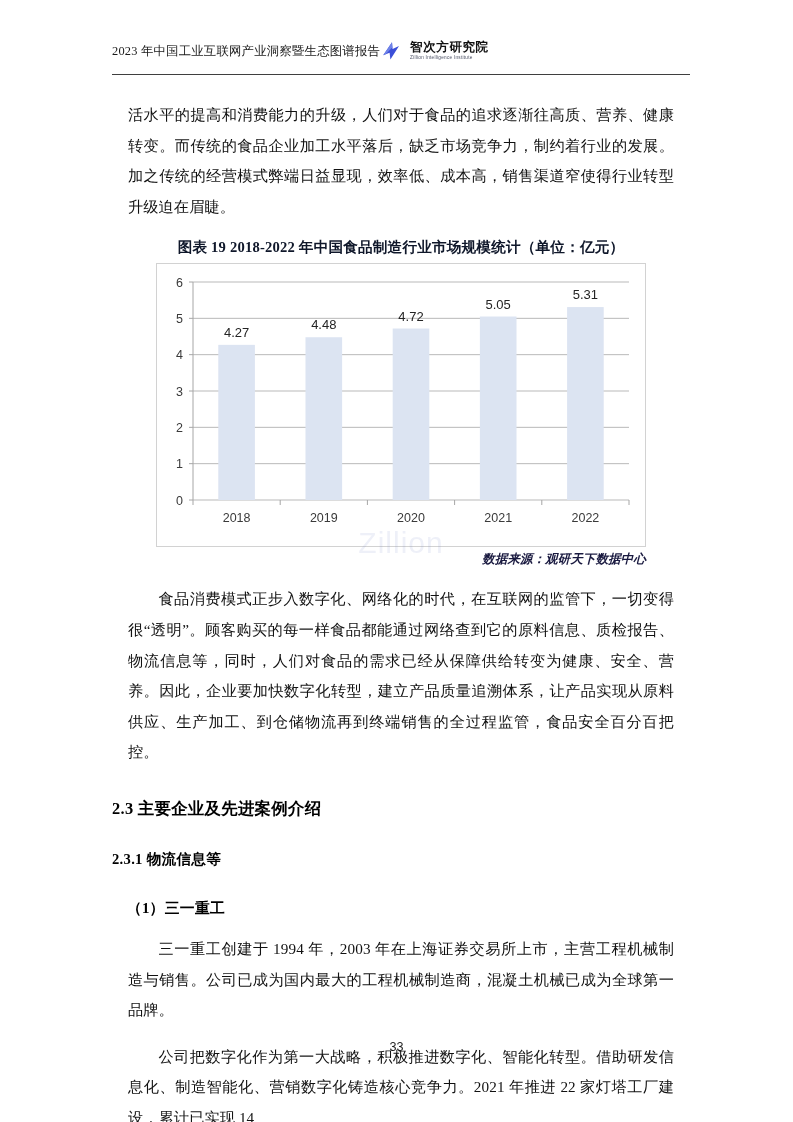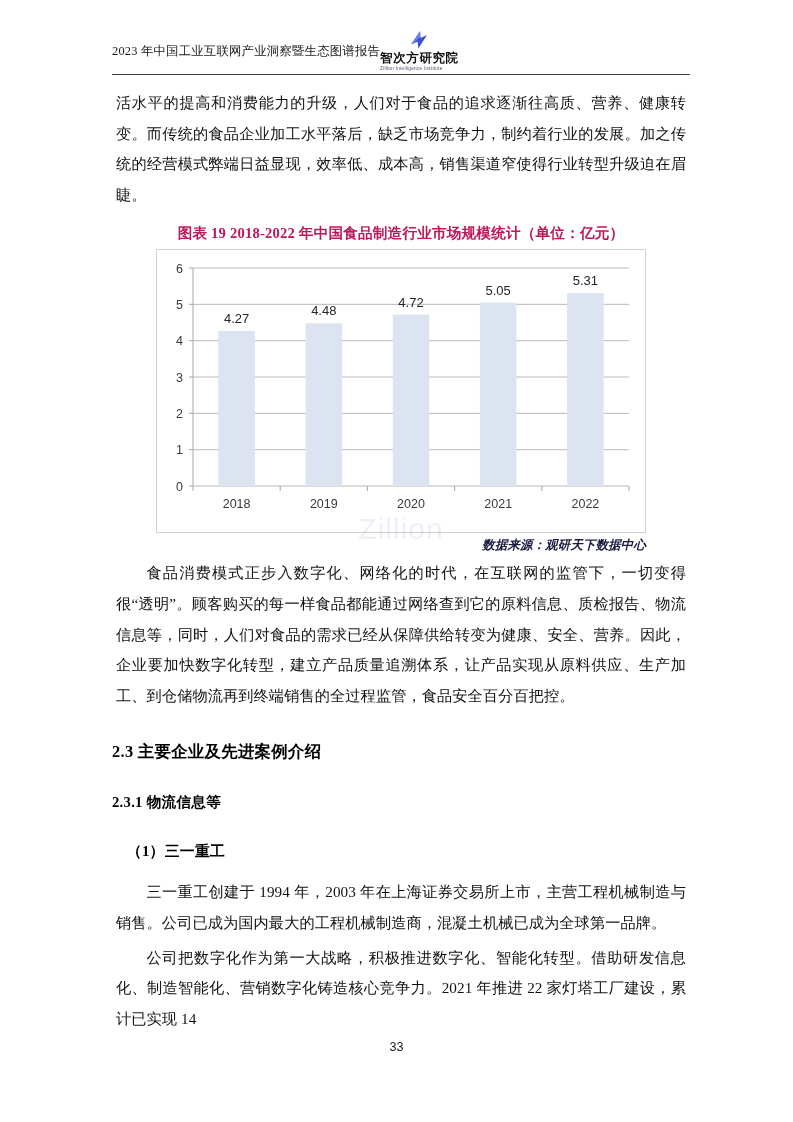--- a/index.html
+++ b/index.html
@@ -38,22 +38,21 @@
     font-family: "Liberation Serif", "DejaVu Serif", serif;
     font-size: 12.4px;
     line-height: 16px;
     color: #1a1a1a;
     letter-spacing: 0.2px;
     white-space: nowrap;
   }
   .logo-wrap {
     display: flex;
     align-items: center;
-    gap: 2px;
-    flex-direction: column;
+    gap: 8px;
   }
   .logo-mark {
     width: 22px;
     height: 20px;
     flex: 0 0 auto;
     display: block;
   }
   .logo-text {
     display: flex;
     flex-direction: column;
@@ -87,41 +86,41 @@
   }
 
   
   .content {
     position: absolute;
     left: 112px;
     top: 84px;
     width: 578px;
   }
   p.para {
-    margin: 4px;
+    margin: 16px;
     font-size: 15.2px;
     line-height: 30.6px;
     text-align: justify;
     text-justify: inter-ideograph;
     letter-spacing: 0.1px;
     color: #111111;
   }
   p.indent { text-indent: 2em; }
 
   
   .figure {
     margin-top: 14px;
   }
   .figure-title {
     font-size: 14.6px;
     font-weight: 700;
     text-align: center;
     letter-spacing: 0.2px;
     margin: 0 0 6px 0;
-    color: #be185d;
+    color: #0f172a;
   }
   .chart-frame {
     position: relative;
     width: 490px;
     height: 284px;
     margin: 0 auto;
     border: 1px solid #d2d2d2;
     background: #ffffff;
     box-sizing: border-box;
   }

